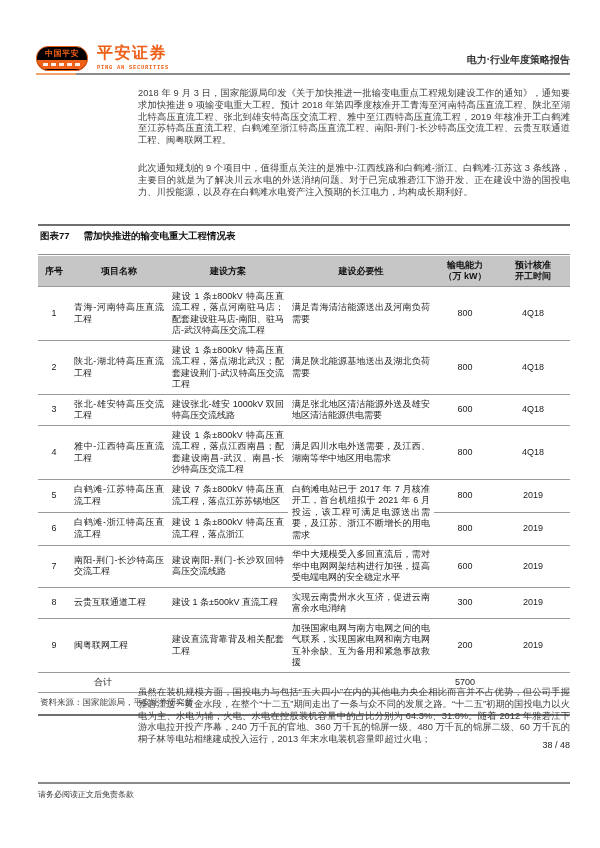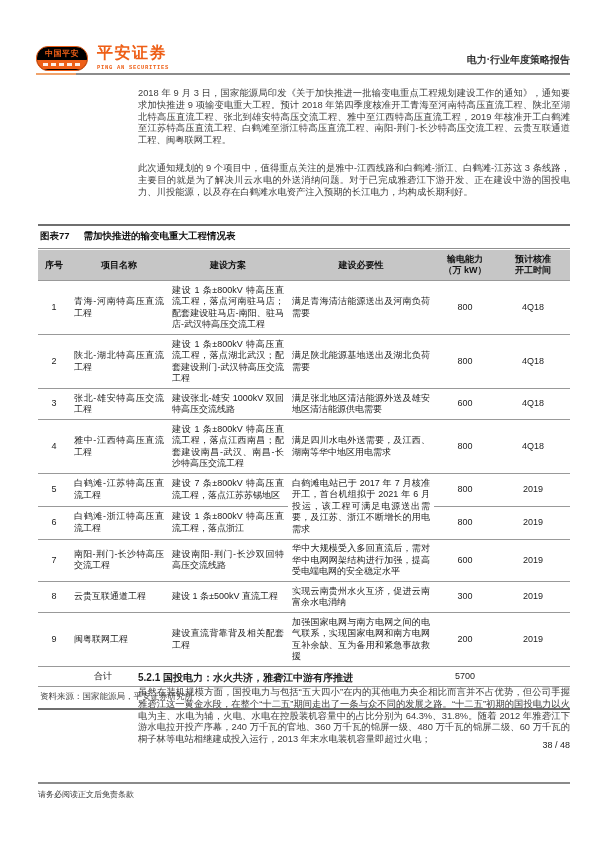--- a/index.html
+++ b/index.html
@@ -37,21 +37,21 @@
     position:absolute; left:138px; width:432px;
     font-size:9.3px; line-height:11.8px; text-align:justify; color:#3d3d3d;
   }
   .p1 { top:88px; }
   .p2 { top:163px; }
 
   
   .figure { position:absolute; left:38px; top:224px; width:532px; }
   .fig-title {
     display:flex; gap:14px; border-top:2px solid #6f6f6f; border-bottom:1px solid #8f8f8f;
-    padding:4px 2px 5px 2px; font-weight:bold; font-size:9.5px; color:#111;
+    padding:4px 2px 11px 2px; font-weight:bold; font-size:9.5px; color:#111;
   }
   table.data { width:100%; border-collapse:collapse; table-layout:fixed; margin-top:1px; }
   table.data th {
     background:#c6c6c6; font-size:9px; line-height:11px; font-weight:bold; color:#111;
     padding:4px 2px; text-align:center; vertical-align:middle; white-space:pre-line;
   }
   table.data td {
     font-size:9px; line-height:11.5px; color:#222;
     padding:3.5px 4px; border-top:1px solid #999; vertical-align:middle;
     text-align:justify; word-break:break-all;
@@ -199,20 +199,19 @@
           <td></td>
           <td></td>
           <td class="c-center">5700</td>
           <td></td>
         </tr>
       </tbody>
     </table>
     <div class="source-note">资料来源：国家能源局，平安证券研究所</div>
   </div>
 
-  <div class="section-heading">5.2.1 国投电力：水火共济，雅砻江中游有序推进</div>
   <div class="body-text section-body">虽然在装机规模方面，国投电力与包括“五大四小”在内的其他电力央企相比而言并不占优势，但公司手握雅砻江这一黄金水段，在整个“十二五”期间走出了一条与众不同的发展之路。“十二五”初期的国投电力以火电为主、水电为辅，火电、水电在控股装机容量中的占比分别为 64.3%、31.8%。随着 2012 年雅砻江下游水电拉开投产序幕，240 万千瓦的官地、360 万千瓦的锦屏一级、480 万千瓦的锦屏二级、60 万千瓦的桐子林等电站相继建成投入运行，2013 年末水电装机容量即超过火电；</div>
 
   <div class="footer-rule"></div>
   <div class="disclaimer">请务必阅读正文后免责条款</div>
   <div class="page-num">38 / 48</div>
 
 </div>
 
 </body></html>

